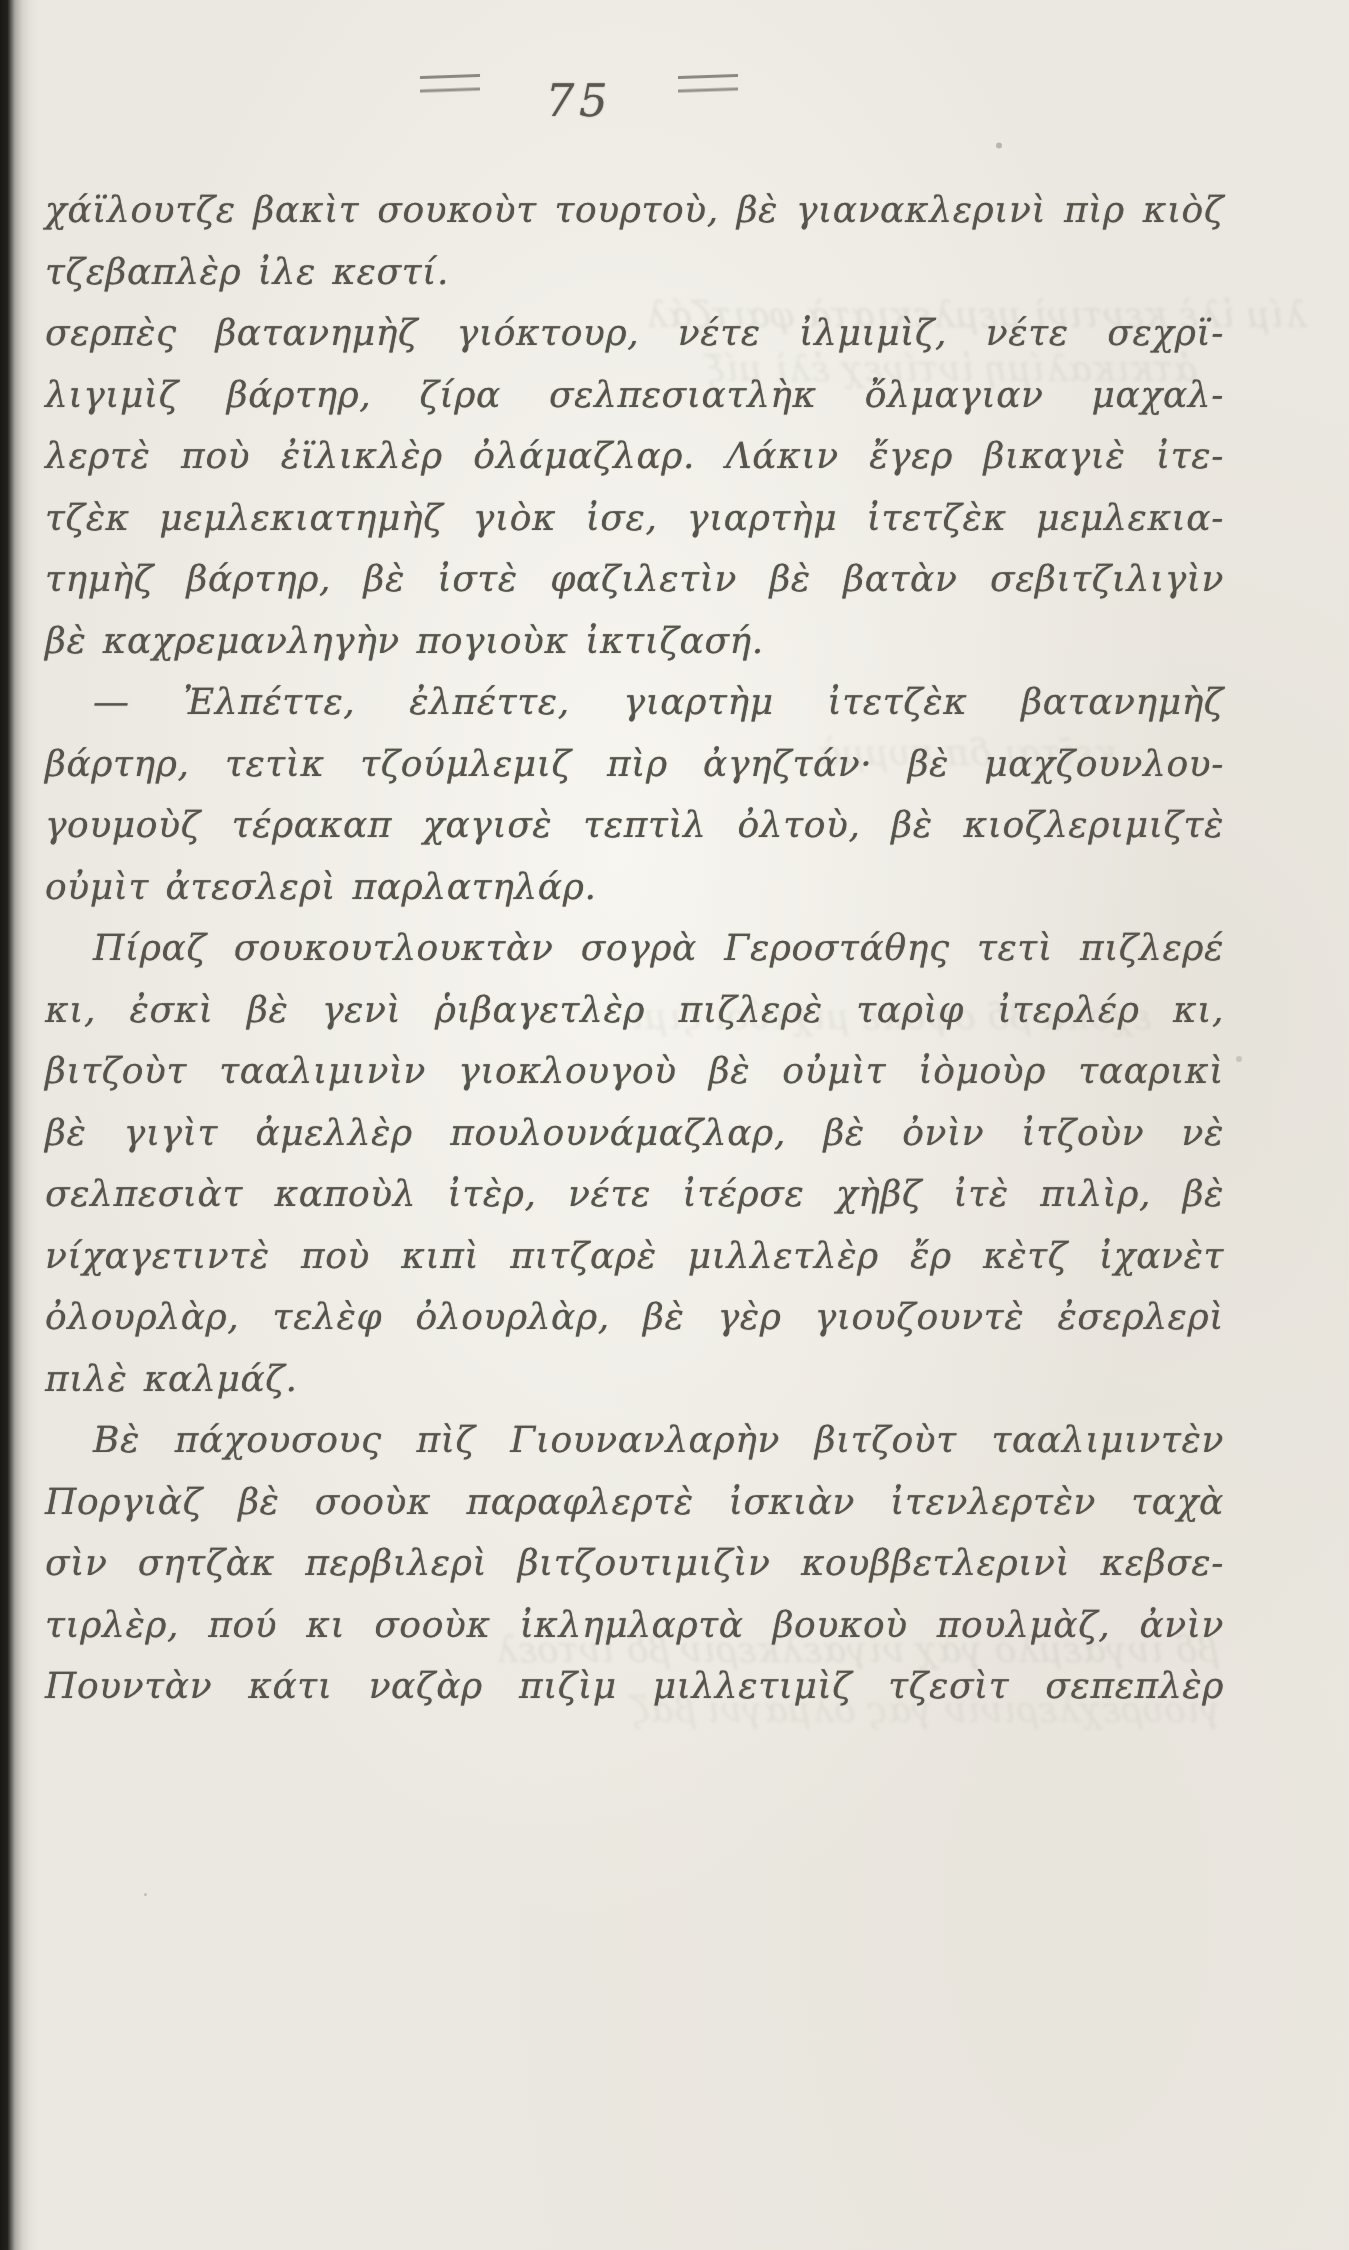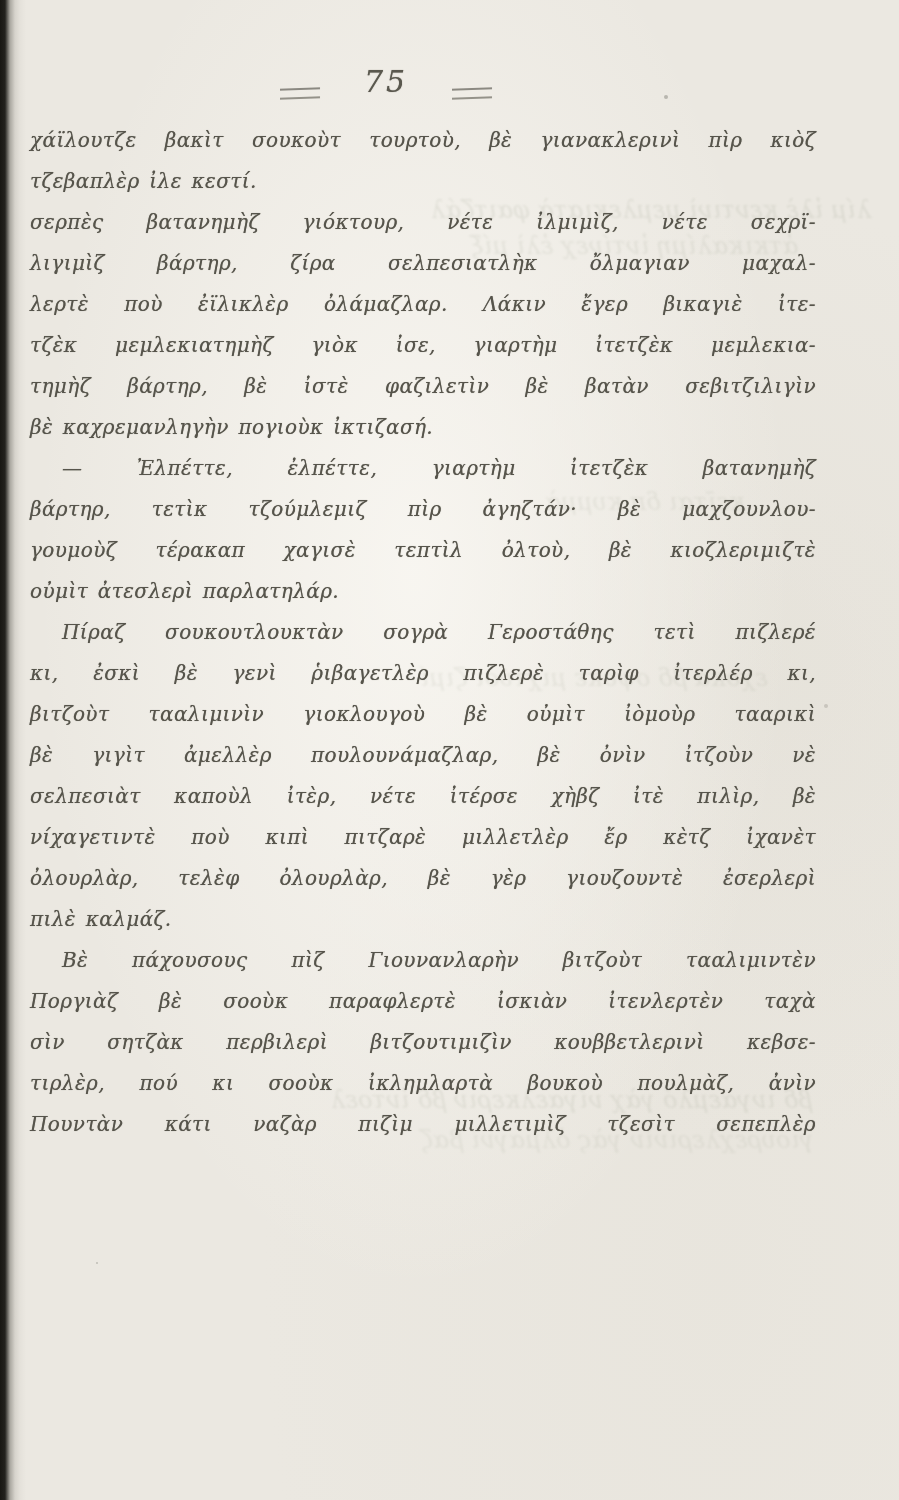--- a/index.html
+++ b/index.html
@@ -14,39 +14,39 @@
   }
   .scan-page{position:absolute;inset:0;}
   
   .gutter{
     position:absolute;left:0;top:0;bottom:0;width:26px;pointer-events:none;
     background:linear-gradient(90deg,#181713 0px,#23221e 5px,rgba(90,88,80,.45) 10px,
                rgba(120,117,108,.18) 15px,rgba(140,137,128,.07) 20px,rgba(0,0,0,0) 26px);
   }
   
   .header{
-    position:absolute;top:64px;left:0;width:772px;
-    display:flex;justify-content:center;align-items:flex-end;gap:44px;
+    position:absolute;top:50px;left:0;width:772px;
+    display:flex;justify-content:center;align-items:flex-start;gap:44px;
     color:#5d5b52;
   }
   .hrule{
     display:inline-block;width:40px;height:7px;opacity:.75;
     border-top:2px solid #6a6860;border-bottom:2px solid #76746b;
     transform:skewY(-2deg);
     filter:blur(.4px);
   }
   .pagenum{
     font-size:30px;font-style:italic;letter-spacing:3px;color:#5a584e;
     text-shadow:0 0 1px rgba(90,88,78,.7);
     filter:blur(.2px);
   }
   
   .column{
     position:absolute;left:30px;top:120px;width:786px;
-    font-size:20px;font-style:italic;color:#56544b;
+    font-size:24px;font-style:italic;color:#56544b;
     letter-spacing:.4px;word-spacing:3px;
     text-shadow:0 0 .7px rgba(88,86,76,.75);
     filter:blur(.15px);
   }
   .para{margin:0;}
   .line{height:41px;line-height:41px;white-space:normal;}
   .line.just{text-align:justify;text-align-last:justify;}
   .line.indent{padding-left:32px;}
   
   .ghost{

